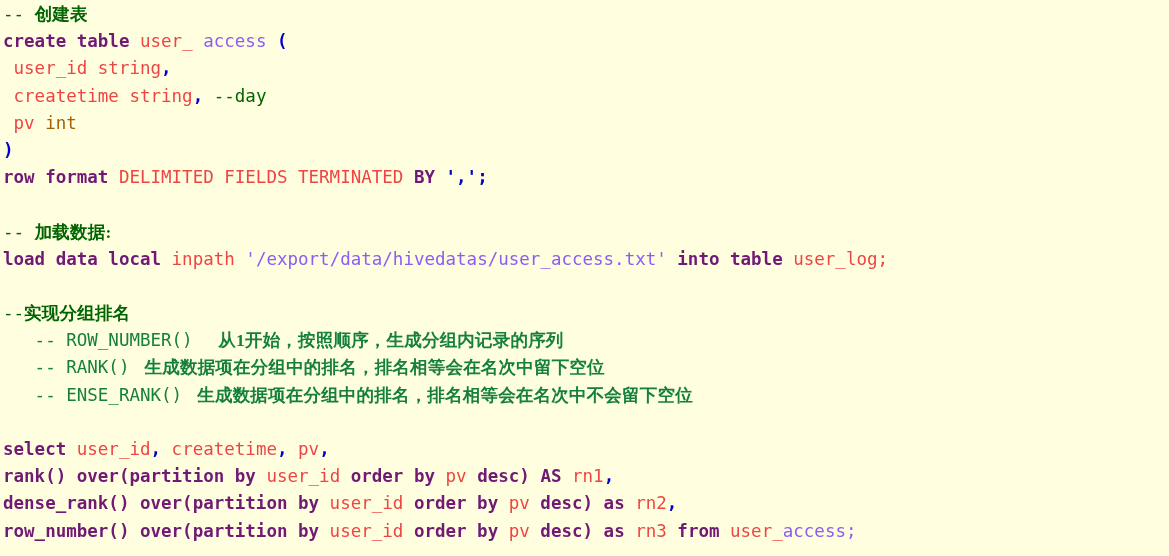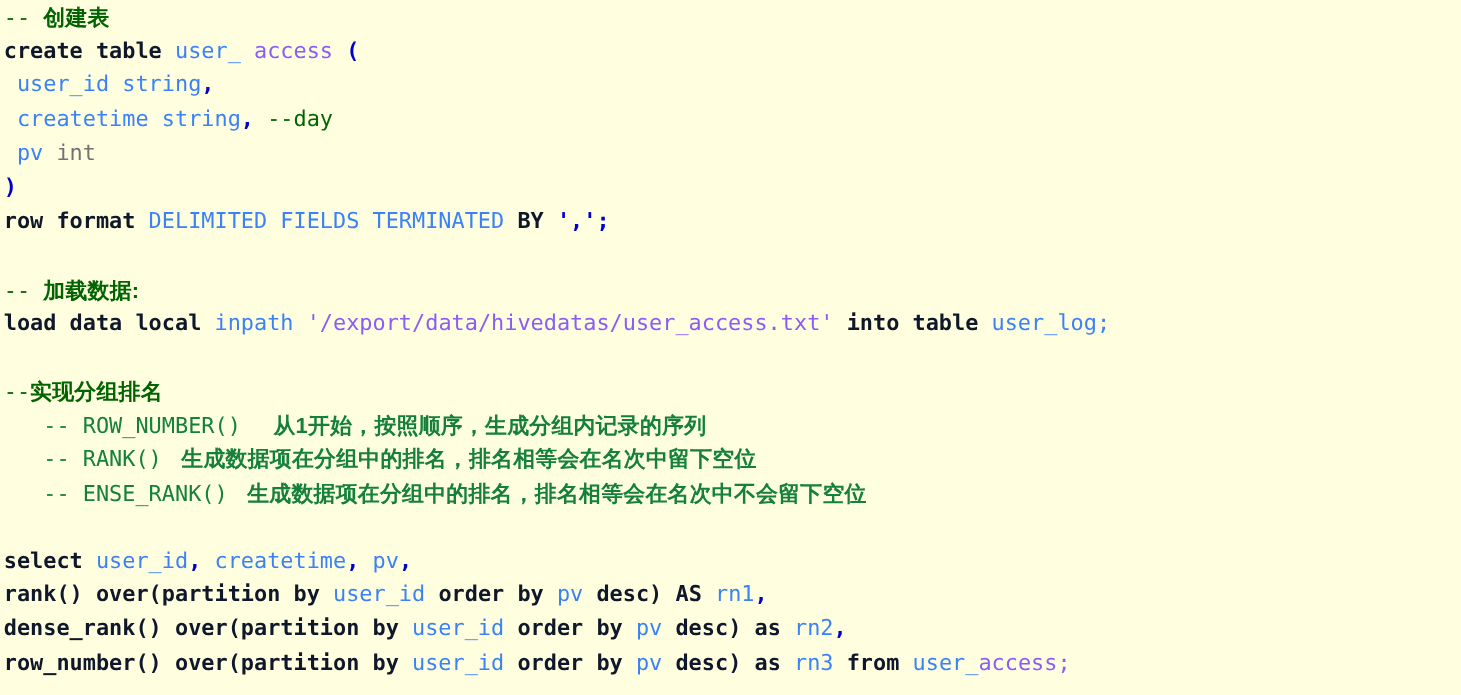--- a/index.html
+++ b/index.html
@@ -18,26 +18,26 @@
     padding: 1px 0 0 3px;
     overflow: hidden;
     white-space: pre;
   }
   .ln {
     display: block;
     height: 27.2px;
     white-space: pre;
   }
   
-  .kw   { color: #0f172a; font-weight: bold; }
-  .id   { color: #3b82f6; }
+  .kw   { color: #701a75; font-weight: bold; }
+  .id   { color: #ef4444; }
   .str  { color: #8b5cf6; }
   .cmt  { color: #006400; }
   .cmt2 { color: #15803d; }
-  .typ  { color: #737373; }
+  .typ  { color: #a16207; }
   .pun  { color: #0000cd; font-weight: bold; }
-  .cn   { font-family: Liberation Sans, sans-serif; font-weight: bold; letter-spacing: 0.2px; }
+  .cn   { font-family: Liberation Serif, serif; font-weight: bold; letter-spacing: 0.2px; }
   .blank { display: block; height: 27.2px; }
 </style>
 </head>
 <body>
 
 <div id="code-block"><span class="ln"><span class="cmt">--</span><span class="cmt"> </span><span class="cmt cn">创建表</span></span><span class="ln"><span class="kw">create table</span><span class="id"> </span><span class="id">user_</span><span class="id"> </span><span class="str">access</span><span class="id"> </span><span class="pun">(</span></span><span class="ln"><span class="id"> user_id string</span><span class="pun">,</span></span><span class="ln"><span class="id"> createtime string</span><span class="pun">,</span><span class="id"> </span><span class="cmt">--day</span></span><span class="ln"><span class="id"> pv </span><span class="typ">int</span></span><span class="ln"><span class="pun">)</span></span><span class="ln"><span class="kw">row format</span><span class="id"> DELIMITED FIELDS TERMINATED </span><span class="kw">BY</span><span class="id"> </span><span class="pun">',';</span></span><span class="blank"></span><span class="ln"><span class="cmt">--</span><span class="cmt"> </span><span class="cmt cn">加载数据:</span></span><span class="ln"><span class="kw">load data local</span><span class="id"> inpath </span><span class="str">'/export/data/hivedatas/user_access.txt'</span><span class="id"> </span><span class="kw">into table</span><span class="id"> user_log;</span></span><span class="blank"></span><span class="ln"><span class="cmt">--</span><span class="cmt cn">实现分组排名</span></span><span class="ln"><span class="cmt2">   -- ROW_NUMBER()  </span><span class="cmt2 cn"> 从1开始，按照顺序，生成分组内记录的序列</span></span><span class="ln"><span class="cmt2">   -- RANK() </span><span class="cmt2 cn"> 生成数据项在分组中的排名，排名相等会在名次中留下空位</span></span><span class="ln"><span class="cmt2">   -- ENSE_RANK() </span><span class="cmt2 cn"> 生成数据项在分组中的排名，排名相等会在名次中不会留下空位</span></span><span class="blank"></span><span class="ln"><span class="kw">select</span><span class="id"> user_id</span><span class="pun">,</span><span class="id"> createtime</span><span class="pun">,</span><span class="id"> pv</span><span class="pun">,</span></span><span class="ln"><span class="kw">rank() over(partition by</span><span class="id"> user_id </span><span class="kw">order by</span><span class="id"> pv </span><span class="kw">desc)</span><span class="id"> </span><span class="kw">AS</span><span class="id"> rn1</span><span class="pun">,</span></span><span class="ln"><span class="kw">dense_rank() over(partition by</span><span class="id"> user_id </span><span class="kw">order by</span><span class="id"> pv </span><span class="kw">desc)</span><span class="id"> </span><span class="kw">as</span><span class="id"> rn2</span><span class="pun">,</span></span><span class="ln"><span class="kw">row_number() over(partition by</span><span class="id"> user_id </span><span class="kw">order by</span><span class="id"> pv </span><span class="kw">desc)</span><span class="id"> </span><span class="kw">as</span><span class="id"> rn3 </span><span class="kw">from</span><span class="id"> user_</span><span class="str">access;</span></span></div>
 
 </body></html>

